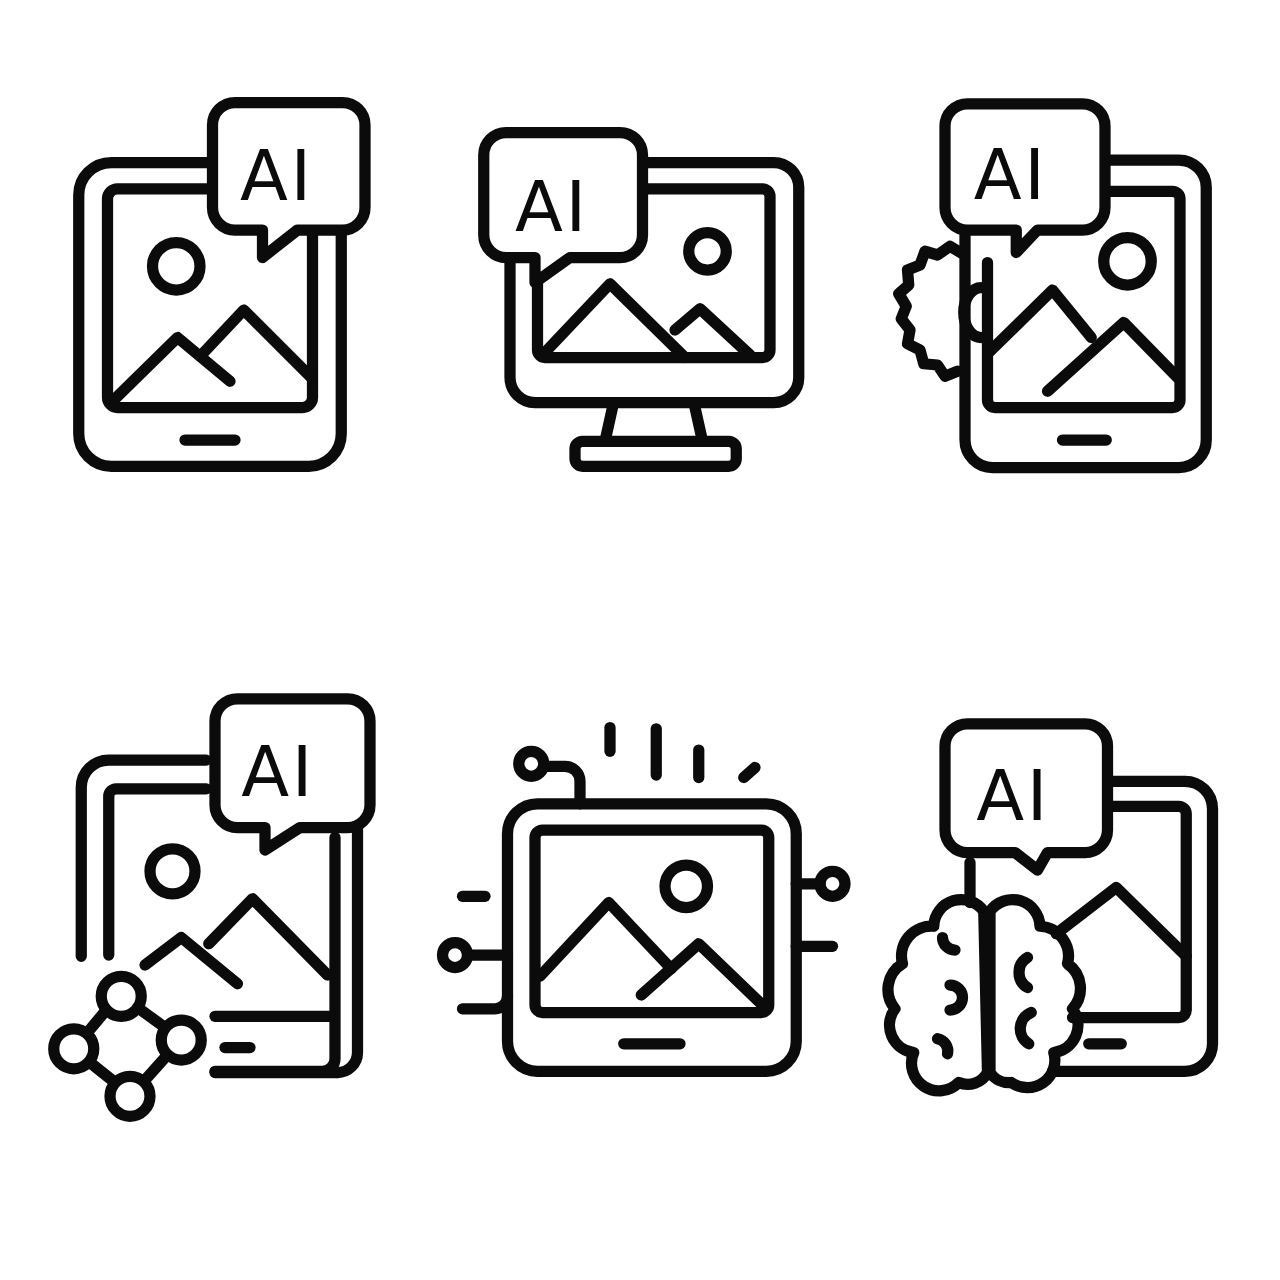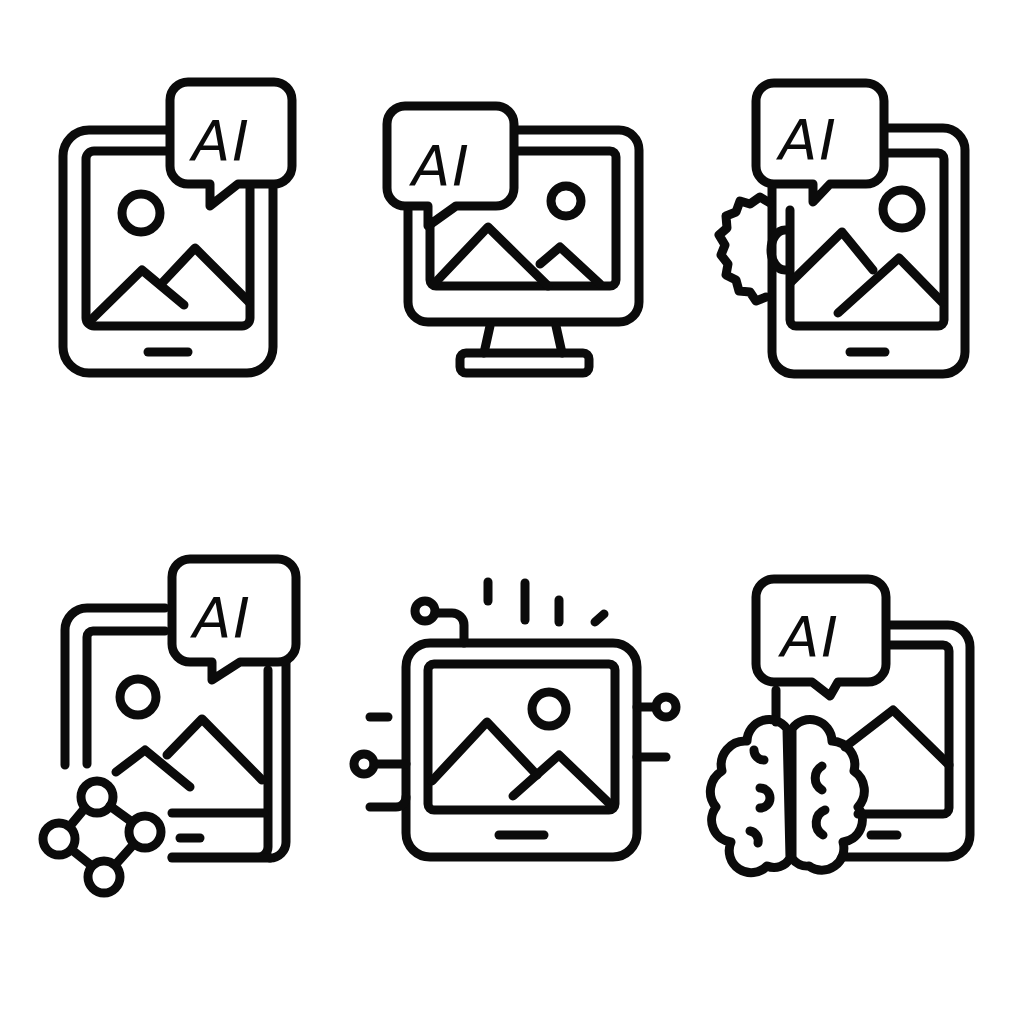--- a/index.html
+++ b/index.html
@@ -1,18 +1,18 @@
 <!DOCTYPE html>
 <html><head>
   <meta charset="utf-8">
   <style>
     html, body { margin: 0; padding: 0; background: #ffffff; }
     body { width: 1024px; height: 1024px; position: relative; overflow: hidden;
            font-family: "DejaVu Sans", sans-serif; }
-    .icon-cell { position: absolute; font-style: italic; }
+    .icon-cell { position: absolute; }
     .icon-cell svg { display: block; overflow: visible; }
     .stroke { fill: none; stroke: #0b0b0b; stroke-width: 9; stroke-linecap: round; stroke-linejoin: round; }
     .bubble-fill { fill: #ffffff; stroke: #0b0b0b; stroke-width: 9; stroke-linejoin: round; }
     .ai-text { font-family: "DejaVu Sans", sans-serif; font-size: 56px; fill: #0b0b0b; font-weight: normal; letter-spacing: 2px; }
   </style>
 </head>
 <body>
 
 <div class="icon-cell" style="left:0;top:0;">
   <svg width="340" height="420" viewBox="0 0 340 420">

